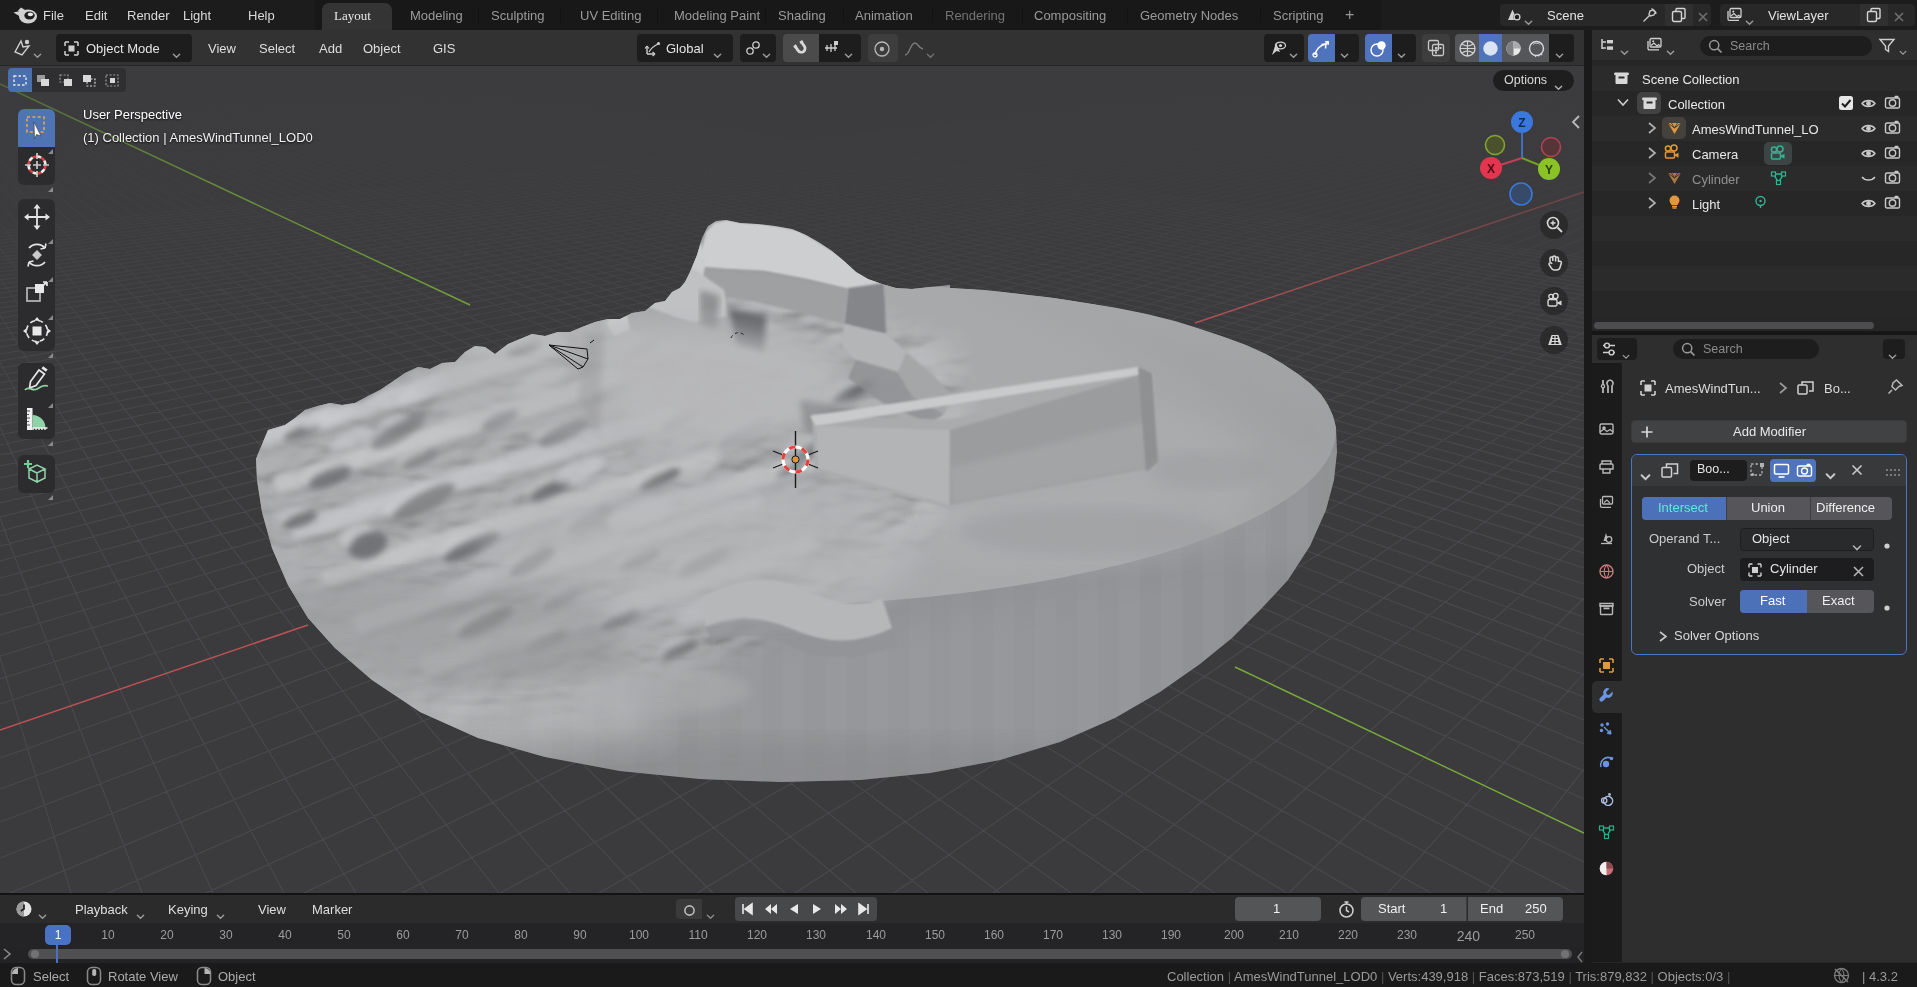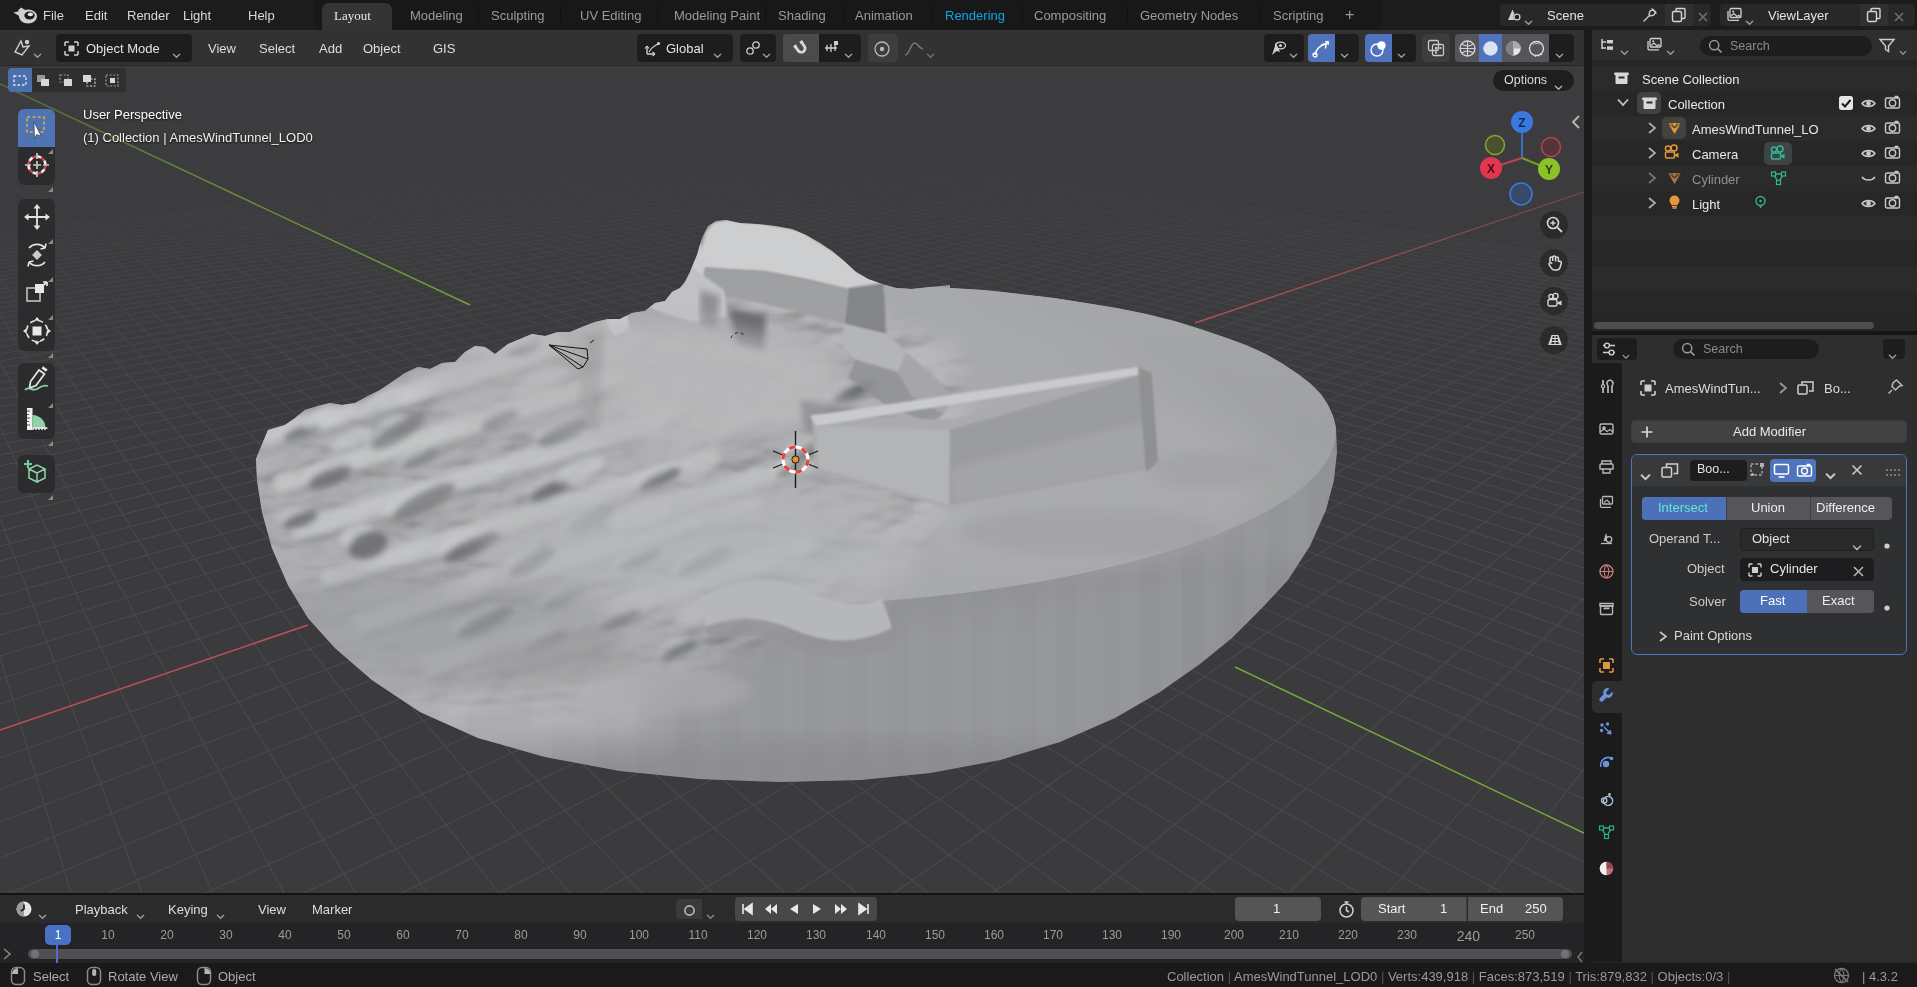--- a/index.html
+++ b/index.html
@@ -322,21 +322,21 @@
 <div class="txt" style="left:491px;top:8px;font-size:13px;color:#9a9a9a;font-weight:400;">Sculpting</div>
 <div class="abs" style="left:560px;top:7px;width:1px;height:16px;background:#111111"></div>
 <div class="txt" style="left:580px;top:8px;font-size:13px;color:#9a9a9a;font-weight:400;">UV Editing</div>
 <div class="abs" style="left:657px;top:7px;width:1px;height:16px;background:#111111"></div>
 <div class="txt" style="left:674px;top:8px;font-size:13px;color:#9a9a9a;font-weight:400;">Modeling Paint</div>
 <div class="abs" style="left:765px;top:7px;width:1px;height:16px;background:#111111"></div>
 <div class="txt" style="left:778px;top:8px;font-size:13px;color:#9a9a9a;font-weight:400;">Shading</div>
 <div class="abs" style="left:843px;top:7px;width:1px;height:16px;background:#111111"></div>
 <div class="txt" style="left:855px;top:8px;font-size:13px;color:#9a9a9a;font-weight:400;">Animation</div>
 <div class="abs" style="left:932px;top:7px;width:1px;height:16px;background:#111111"></div>
-<div class="txt" style="left:945px;top:8px;font-size:13px;color:#0ea5e9;font-weight:400;">Rendering</div>
+<div class="txt" style="left:945px;top:8px;font-size:13px;color:#737373;font-weight:400;">Rendering</div>
 <div class="abs" style="left:1022px;top:7px;width:1px;height:16px;background:#111111"></div>
 <div class="txt" style="left:1034px;top:8px;font-size:13px;color:#9a9a9a;font-weight:400;">Compositing</div>
 <div class="abs" style="left:1127px;top:7px;width:1px;height:16px;background:#111111"></div>
 <div class="txt" style="left:1140px;top:8px;font-size:13px;color:#9a9a9a;font-weight:400;">Geometry Nodes</div>
 <div class="abs" style="left:1260px;top:7px;width:1px;height:16px;background:#111111"></div>
 <div class="txt" style="left:1273px;top:8px;font-size:13px;color:#9a9a9a;font-weight:400;">Scripting</div>
 <div class="txt" style="left:1345px;top:6px;font-size:16px;color:#9a9a9a;font-weight:400;">+</div>
 <div class="abs" style="left:1500px;top:4px;width:211px;height:22px;background:#282828;border-radius:4px"></div>
 <div class="abs" style="left:1506px;top:8px"><svg width="16" height="14" viewBox="0 0 16 14" style="">
       <path d="M2 12 L6.5 1.5 L11 12 Z" fill="#cfcfcf"></path>
@@ -1011,21 +1011,21 @@
 <div class="abs" style="left:1740px;top:590px;width:134px;height:23px;background:#56565a;border-radius:4px"></div>
 <div class="abs" style="left:1740px;top:590px;width:67px;height:23px;background:#4d71b9;border-radius:4px 0 0 4px"></div>
 <div class="txt" style="left:1760px;top:593px;font-size:13px;color:#ffffff;font-weight:400;">Fast</div>
 <div class="txt" style="left:1822px;top:593px;font-size:13px;color:#efefef;font-weight:400;">Exact</div>
 <div class="abs" style="left:1883px;top:598px"><svg width="8" height="8" viewBox="0 0 8 8" style="">
       <circle cx="4" cy="4" r="2.6" fill="#cfcfcf"></circle>
     </svg></div>
 <div class="abs" style="left:1656px;top:629px"><svg width="13" height="13" viewBox="0 0 13 13" style="">
       <path d="M4 2 L10 6.5 L4 11" stroke="#c9c9c9" stroke-width="1.6" fill="none"></path>
     </svg></div>
-<div class="txt" style="left:1674px;top:628px;font-size:13px;color:#d8d8d8;font-weight:400;">Paint Options</div>
+<div class="txt" style="left:1674px;top:628px;font-size:13px;color:#d8d8d8;font-weight:400;">Solver Options</div>
 <div class="abs" style="left:0;top:893px;width:1584px;height:2px;background:#131313"></div>
 <div class="abs" style="left:0;top:895px;width:1584px;height:28px;background:#2b2b2c"></div>
 <div class="abs" style="left:14px;top:899px"><svg width="22" height="20" viewBox="0 0 22 20" style="">
       <circle cx="10" cy="10" r="7.5" fill="#e4e4e4"></circle>
       <path d="M10 2.5 a7.5 7.5 0 0 0 0 15 Z" fill="#9a9a9a"></path>
       <path d="M10 5.5 v4.5 l-3.2 2" stroke="#1d1d1d" stroke-width="1.7" fill="none"></path>
     </svg></div>
 <div class="abs" style="left:38px;top:906px"><svg width="9" height="6" viewBox="0 0 10 6">
       <path d="M1.5 1 L5 4.5 L8.5 1" stroke="#9a9a9a" stroke-width="1.6" fill="none" stroke-linecap="round"></path>
     </svg></div>

